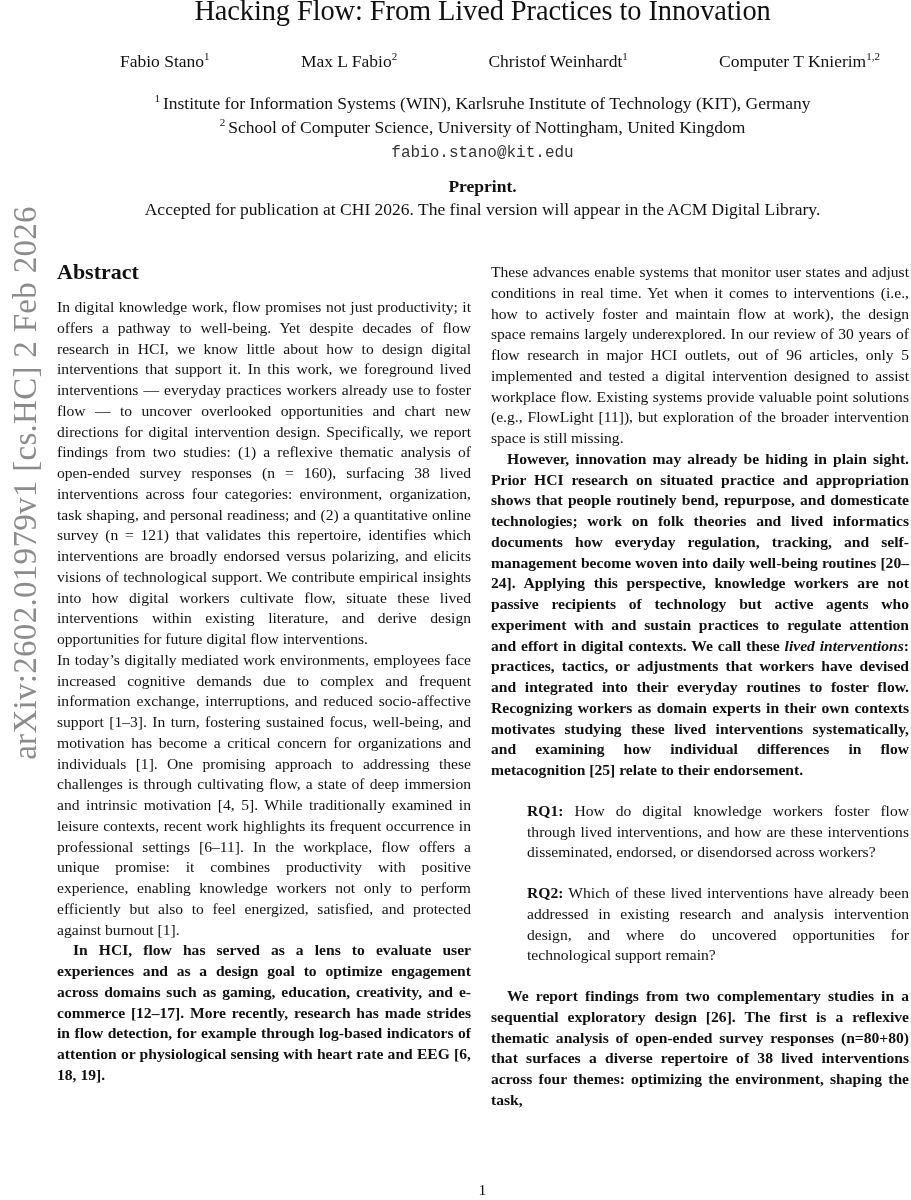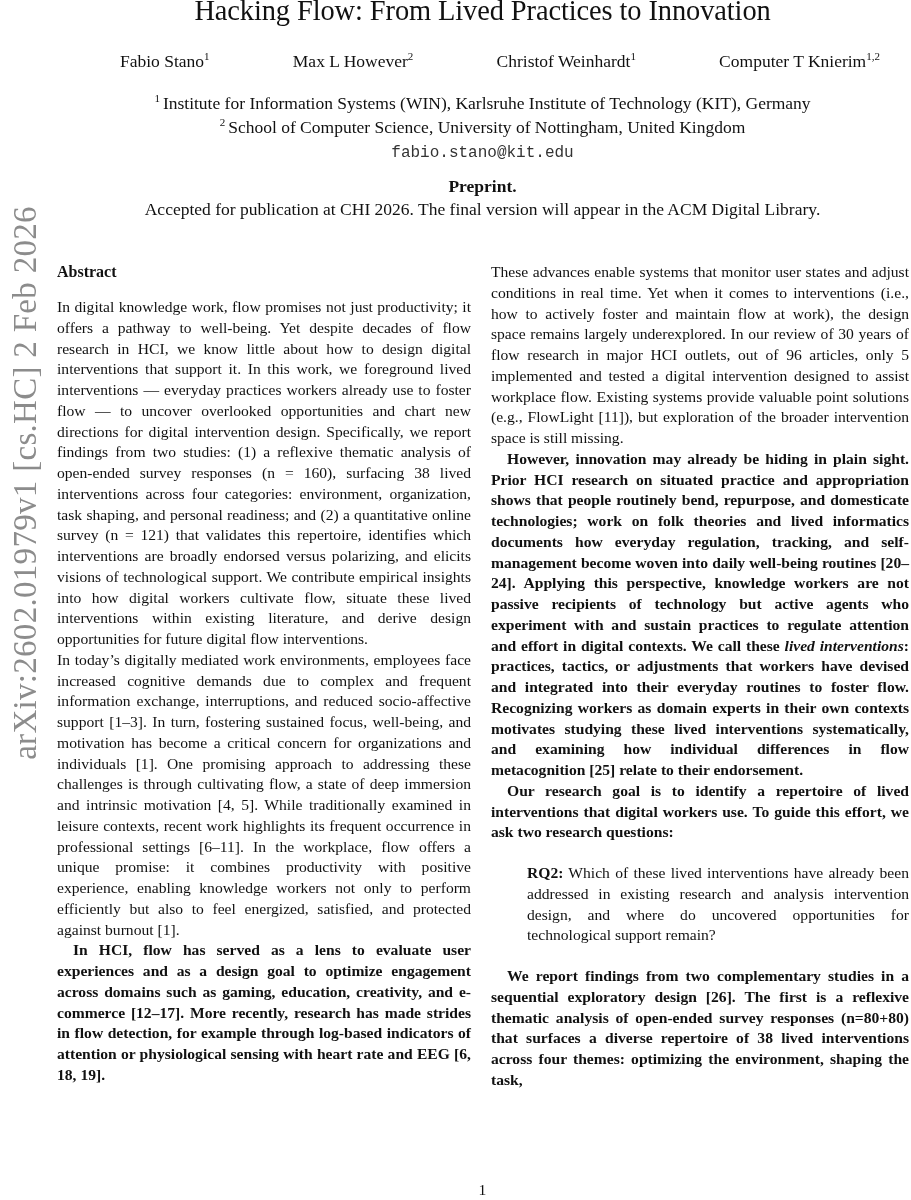--- a/index.html
+++ b/index.html
@@ -109,21 +109,21 @@
       text-align: justify;
       hyphens: manual;
     }
     .col-left { left: 57px; width: 414px; }
     .col-right { left: 491px; width: 418px; top: 262px; }
     .col p {
       margin: 0;
     }
     .indent { text-indent: 16px; font-weight: bold; }
     h2.section {
-      font-size: 16px;
+      font-size: 22px;
       font-weight: bold;
       margin: 0;
       line-height: 28px;
     }
     .abstract-heading { margin-bottom: 11px !important; }
     .intro-heading {
       margin-top: 35px !important;
       margin-bottom: 15px !important;
     }
     .intro-heading .num {
@@ -147,21 +147,21 @@
     }
     em { font-style: italic; }
   </style>
 </head>
 <body>
 
 <h1 class="title">Hacking Flow: From Lived Practices to Innovation</h1>
 
 <div class="authors">
   <span class="author"><span>Fabio Stano</span><sup>1</sup></span>
-  <span class="author"><span>Max L However</span><sup>2</sup></span>
+  <span class="author"><span>Max L Fabio</span><sup>2</sup></span>
   <span class="author"><span>Christof Weinhardt</span><sup>1</sup></span>
   <span class="author"><span>Computer T Knierim</span><sup>1,2</sup></span>
 </div>
 
 <div class="affil affil-1"><sup>1</sup><span>Institute for Information Systems (WIN), Karlsruhe Institute of Technology (KIT), Germany</span></div>
 <div class="affil affil-2"><sup>2</sup><span>School of Computer Science, University of Nottingham, United Kingdom</span></div>
 
 <div class="email">fabio.stano@kit.edu</div>
 
 <div class="preprint-label">Preprint.</div>
@@ -175,20 +175,20 @@
   <h2 class="section abstract-heading">Abstract</h2>
   <p>In digital knowledge work, flow promises not just productivity; it offers a pathway to well-being. Yet despite decades of flow research in HCI, we know little about how to design digital interventions that support it. In this work, we foreground lived interventions — everyday practices workers already use to foster flow — to uncover overlooked opportunities and chart new directions for digital intervention design. Specifically, we report findings from two studies: (1) a reflexive thematic analysis of open-ended survey responses (n = 160), surfacing 38 lived interventions across four categories: environment, organization, task shaping, and personal readiness; and (2) a quantitative online survey (n = 121) that validates this repertoire, identifies which interventions are broadly endorsed versus polarizing, and elicits visions of technological support.  We contribute empirical insights into how digital workers cultivate flow, situate these lived interventions within existing literature, and derive design opportunities for future digital flow interventions.</p>
 
   <p>In today’s digitally mediated work environments, employees face increased cognitive demands due to complex and frequent information exchange, interruptions, and reduced socio-affective support [1–3].  In turn, fostering sustained focus, well-being, and motivation has become a critical concern for organizations and individuals [1].  One promising approach to addressing these challenges is through cultivating flow, a state of deep immersion and intrinsic motivation [4, 5]. While traditionally examined in leisure contexts, recent work highlights its frequent occurrence in professional settings [6–11]. In the workplace, flow offers a unique promise: it combines productivity with positive experience, enabling knowledge workers not only to perform efficiently but also to feel energized, satisfied, and protected against burnout [1].</p>
   <p class="indent">In HCI, flow has served as a lens to evaluate user experiences and as a design goal to optimize engagement across domains such as gaming, education, creativity, and e-commerce [12–17]. More recently, research has made strides in flow detection, for example through log-based indicators of attention or physiological sensing with heart rate and EEG [6, 18, 19].</p>
 </div>
 
 <div class="col col-right">
   <p>These advances enable systems that monitor user states and adjust conditions in real time.  Yet when it comes to interventions (i.e., how to actively foster and maintain flow at work), the design space remains largely underexplored. In our review of 30 years of flow research in major HCI outlets, out of 96 articles, only 5 implemented and tested a digital intervention designed to assist workplace flow. Existing systems provide valuable point solutions (e.g., FlowLight [11]), but exploration of the broader intervention space is still missing.</p>
   <p class="indent"><span>However, innovation may already be hiding in plain sight. Prior HCI research on situated practice and appropriation shows that people routinely bend, repurpose, and domesticate technologies; work on folk theories and lived informatics documents how everyday regulation, tracking, and self-management become woven into daily well-being routines [20–24]. Applying this perspective, knowledge workers are not passive recipients of technology but active agents who experiment with and sustain practices to regulate attention and effort in digital contexts.  We call these </span><em>lived interventions</em><span>:  practices, tactics, or adjustments that workers have devised and integrated into their everyday routines to foster flow.  Recognizing workers as domain experts in their own contexts motivates studying these lived interventions systematically, and examining how individual differences in flow metacognition [25] relate to their endorsement.</span></p>
-  <p class="indent">Our research goal is to identify a repertoire of lived interventions that digital workers use. To guide this effort, we ask two research questions:</p>
 
+  <p class="rq rq1"><b>RQ1:</b><span> How do digital knowledge workers foster flow through lived interventions, and how are these interventions disseminated, endorsed, or disendorsed across workers?</span></p>
   <p class="rq rq2"><b>RQ2:</b><span> Which of these lived interventions have already been addressed in existing research and analysis intervention design, and where do uncovered opportunities for technological support remain?</span></p>
 
   <p class="indent after-rq">We report findings from two complementary studies in a sequential exploratory design [26]. The first is a reflexive thematic analysis of open-ended survey responses (n=80+80) that surfaces a diverse repertoire of 38 lived interventions across four themes:  optimizing the environment, shaping the task,</p>
 </div>
 
 <div class="page-num">1</div>
 
 </body></html>

